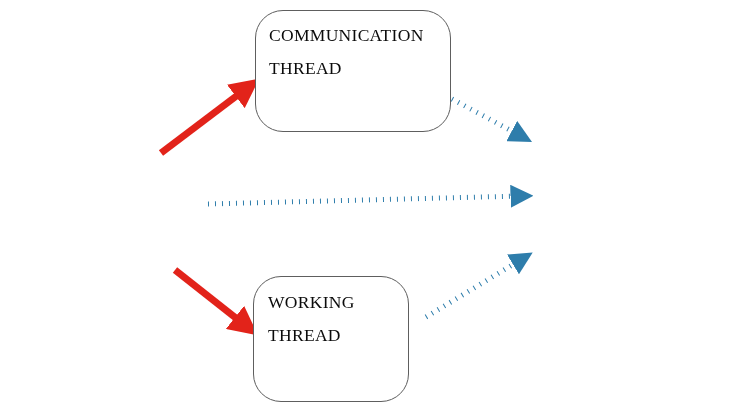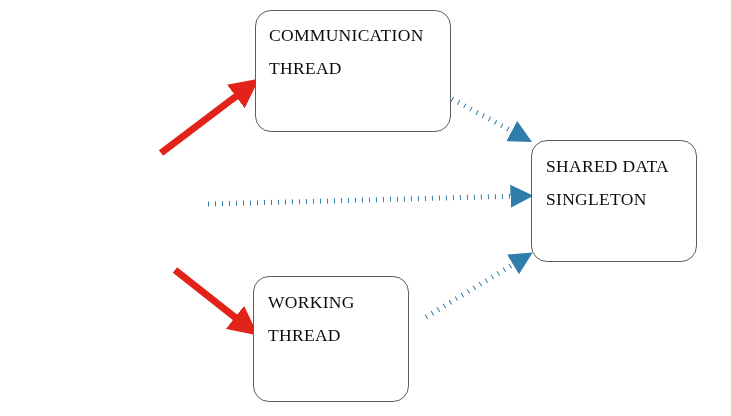--- a/index.html
+++ b/index.html
@@ -13,21 +13,21 @@
     height: 416px;
     background: #ffffff;
     overflow: hidden;
     font-family: "Liberation Serif", "DejaVu Serif", serif;
   }
   .node {
     position: absolute;
     box-sizing: border-box;
     background: #ffffff;
     border: 1.4px solid #5e5e5e;
-    border-radius: 16px;
+    border-radius: 28px;
     z-index: 3;
   }
   .node .label {
     position: absolute;
     left: 14px;
     top: 9px;
     right: 6px;
     font-size: 17.5px;
     line-height: 33px;
     color: #0b0b0b;
@@ -90,18 +90,14 @@
   <div class="node" id="node-comm" style="left:255px; top:10px; width:196px; height:122px;">
     <div class="label">COMMUNICATION
 THREAD</div>
   </div>
 
   <div class="node" id="node-working" style="left:253px; top:276px; width:156px; height:126px;">
     <div class="label">WORKING
 THREAD</div>
   </div>
 
-  <div class="node" id="node-shared" style="left:531px; top:140px; width:166px; height:122px;">
-    <div class="label">SHARED DATA
-SINGLETON</div>
-  </div>
 
 </div>
 
 </body></html>

